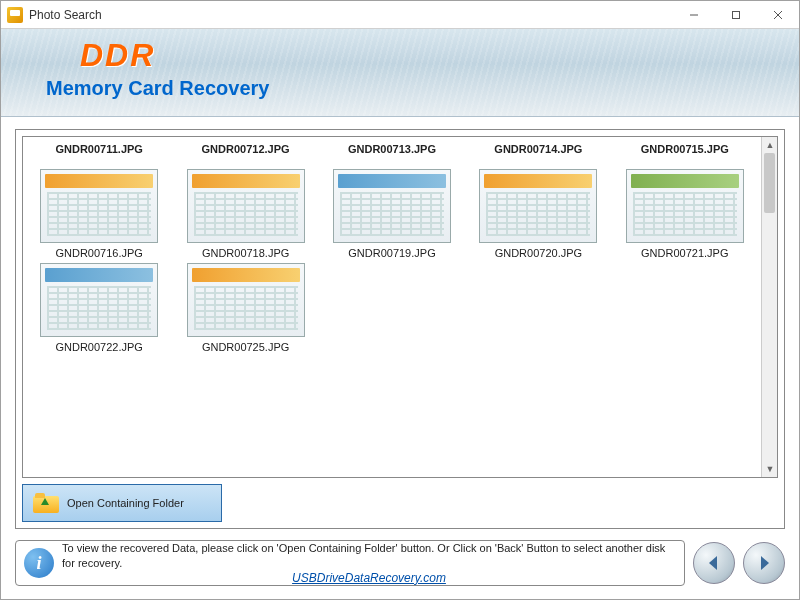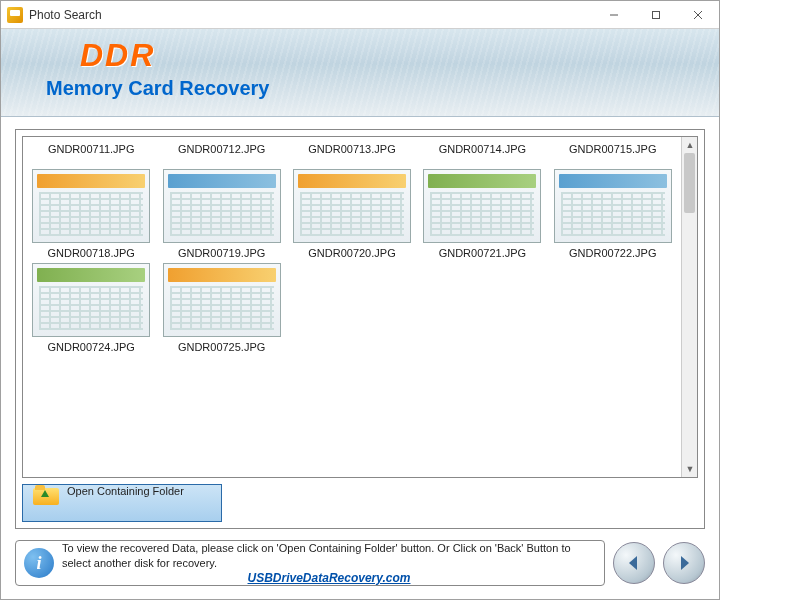--- a/index.html
+++ b/index.html
@@ -1,59 +1,59 @@
 <!DOCTYPE html>
 <html><head>
 <meta charset="utf-8">
 <style>
 * { box-sizing: border-box; margin: 0; padding: 0; }
 body { font-family: "Segoe UI", Tahoma, sans-serif; font-size: 11px; background: #fff; width: 800px; height: 600px; overflow: hidden; }
 
-.window { width: 720px; height: 600px; border: 1px solid #a0a0a0; background: #fff; display: flex; flex-direction: column; }
+.window { width: 800px; height: 600px; border: 1px solid #a0a0a0; background: #fff; display: flex; flex-direction: column; }
 
 .titlebar { height: 28px; background: #fff; display: flex; align-items: center; padding: 0 0 0 6px; border-bottom: 1px solid #d0d0d0; }
 .titlebar-icon { width: 16px; height: 16px; background: linear-gradient(135deg, #f4c430, #e09000); border-radius: 2px; margin-right: 6px; position: relative; }
 .titlebar-icon::after { content: ""; position: absolute; top: 3px; left: 3px; width: 10px; height: 6px; background: #fff; border-radius: 1px; }
 .titlebar-title { flex: 1; font-size: 12px; color: #333; }
 .titlebar-btns { display: flex; }
 .titlebar-btn { width: 42px; height: 28px; display: flex; align-items: center; justify-content: center; color: #555; }
 
 .header-banner { height: 88px; background: linear-gradient(180deg, #d8e6ee 0%, #c0d4e0 40%, #e8eef2 100%); position: relative; border-bottom: 1px solid #b0c0cc; overflow: hidden; }
 .header-banner::before { content: ""; position: absolute; inset: 0; background: repeating-linear-gradient(105deg, rgba(255,255,255,0.15) 0 2px, transparent 2px 6px); }
 .logo-ddr { position: absolute; top: 8px; left: 79px; font-size: 32px; font-weight: 900; color: #ff6600; font-style: italic; letter-spacing: 2px; text-shadow: 1px 1px 0 #fff; font-family: Arial, sans-serif; }
 .logo-sub { position: absolute; top: 48px; left: 45px; font-size: 20px; font-weight: 600; color: #0066cc; font-family: Arial, sans-serif; }
 
 .content-frame { flex: 1; margin: 12px 14px 4px 14px; border: 1px solid #888; background: #fff; display: flex; flex-direction: column; padding: 6px; position: relative; }
 
 .thumb-area { flex: 1; border: 1px solid #888; background: #fff; position: relative; overflow: hidden; }
 .thumb-grid { position: absolute; inset: 0 16px 0 0; display: grid; grid-template-columns: repeat(5, 1fr); grid-auto-rows: min-content; gap: 4px 2px; padding: 6px 4px; }
 .cell { display: flex; flex-direction: column; align-items: center; justify-content: flex-start; }
-.cell-label-only { height: 22px; }
+.cell-label-only { height: 22px; font-weight: bold; }
 .thumb { width: 118px; height: 74px; border: 1px solid #9aa; background: linear-gradient(#f5f8fa, #e8eef2); position: relative; overflow: hidden; margin-bottom: 4px; }
 .thumb::before { content: ""; position: absolute; top: 4px; left: 4px; right: 4px; height: 14px; background: linear-gradient(90deg, #f0a030, #f8d070); border-radius: 1px; }
 .thumb::after { content: ""; position: absolute; top: 22px; left: 6px; right: 6px; bottom: 6px; background: repeating-linear-gradient(0deg, #cdd 0 2px, transparent 2px 6px), repeating-linear-gradient(90deg, #cdd 0 2px, transparent 2px 10px); }
 .thumb.vb::before { background: linear-gradient(90deg, #5aa0d0, #8cc0e0); }
 .thumb.vc::before { background: linear-gradient(90deg, #80b050, #a8d080); }
 .cap { font-size: 11px; color: #222; text-align: center; }
 
 .scrollbar { position: absolute; top: 0; right: 0; width: 16px; bottom: 0; background: #f0f0f0; border-left: 1px solid #ccc; }
 .scroll-btn { width: 16px; height: 16px; background: #f0f0f0; display: flex; align-items: center; justify-content: center; color: #666; font-size: 9px; }
 .scroll-thumb { position: absolute; top: 16px; left: 2px; right: 2px; height: 60px; background: #c8c8c8; border-radius: 2px; }
 
-.open-folder-btn { margin-top: 6px; width: 200px; height: 38px; border: 1px solid #2a6aa8; background: linear-gradient(#cce4f6, #a8cfee); display: flex; gap: 8px; padding: 0 10px; font-size: 11px; color: #222; cursor: pointer; }
+.open-folder-btn { margin-top: 6px; width: 200px; height: 38px; border: 1px solid #2a6aa8; background: linear-gradient(#cce4f6, #a8cfee); display: flex; align-items: center; gap: 8px; padding: 0 10px; font-size: 11px; color: #222; cursor: pointer; }
 .folder-ico { width: 26px; height: 20px; position: relative; }
 .folder-ico::before { content: ""; position: absolute; inset: 3px 0 0 0; background: linear-gradient(#ffe070, #f8b020); border-radius: 2px; }
 .folder-ico::after { content: ""; position: absolute; top: 0; left: 2px; width: 10px; height: 5px; background: #f8c040; border-radius: 2px 2px 0 0; }
 .folder-arrow { position: absolute; top: 5px; left: 8px; width: 0; height: 0; border-left: 4px solid transparent; border-right: 4px solid transparent; border-bottom: 7px solid #2a8a2a; z-index: 2; }
 
 .footer { height: 52px; margin: 4px 14px 10px 14px; display: flex; align-items: center; gap: 8px; }
 .hint-box { flex: 1; height: 46px; border: 1px solid #888; border-radius: 4px; background: #fff; display: flex; align-items: center; padding: 4px 8px; gap: 8px; position: relative; }
 .info-ico { width: 30px; height: 30px; border-radius: 50%; background: radial-gradient(circle at 30% 30%, #7ec0f0, #2a7ac8); display: flex; align-items: center; justify-content: center; color: #fff; font-family: Georgia, serif; font-style: italic; font-weight: bold; font-size: 18px; flex-shrink: 0; }
 .hint-text { flex: 1; font-size: 11px; color: #222; line-height: 1.3; }
-.url-line { font-size: 12px; color: #0050aa; font-style: italic; text-decoration: underline; font-weight: 700; text-align: center; margin-top: 1px; }
+.url-line { font-size: 12px; color: #0050aa; font-style: italic; text-decoration: underline; font-weight: 400; text-align: center; margin-top: 1px; }
 
 .nav-btn { width: 42px; height: 42px; border-radius: 50%; background: radial-gradient(circle at 30% 30%, #f4f8fa, #b8c8d2 70%, #8898a4); border: 1px solid #889; display: flex; align-items: center; justify-content: center; cursor: pointer; }
 .nav-btn svg { width: 20px; height: 20px; }
 </style>
 </head>
 <body>
 
 <div class="window">
 
   <div class="titlebar">
@@ -99,42 +99,42 @@
           </div>
         <div class="cell cell-label-only">
             <span class="cap">GNDR00714.JPG</span>
           </div>
         <div class="cell cell-label-only">
             <span class="cap">GNDR00715.JPG</span>
           </div>
 
         <div class="cell">
             <div class="thumb"></div>
+            <span class="cap">GNDR00716.JPG</span>
+          </div>
+        <div class="cell">
+            <div class="thumb"></div>
             <span class="cap">GNDR00718.JPG</span>
           </div>
         <div class="cell">
             <div class="thumb vb"></div>
             <span class="cap">GNDR00719.JPG</span>
           </div>
         <div class="cell">
             <div class="thumb"></div>
             <span class="cap">GNDR00720.JPG</span>
           </div>
 
         <div class="cell">
             <div class="thumb vc"></div>
             <span class="cap">GNDR00721.JPG</span>
           </div>
         <div class="cell">
             <div class="thumb vb"></div>
             <span class="cap">GNDR00722.JPG</span>
-          </div>
-        <div class="cell">
-            <div class="thumb vc"></div>
-            <span class="cap">GNDR00724.JPG</span>
           </div>
         <div class="cell">
             <div class="thumb"></div>
             <span class="cap">GNDR00725.JPG</span>
           </div>
 
       </div>
       <div class="scrollbar">
         <div class="scroll-btn">▲</div>
         <div class="scroll-thumb"></div>

